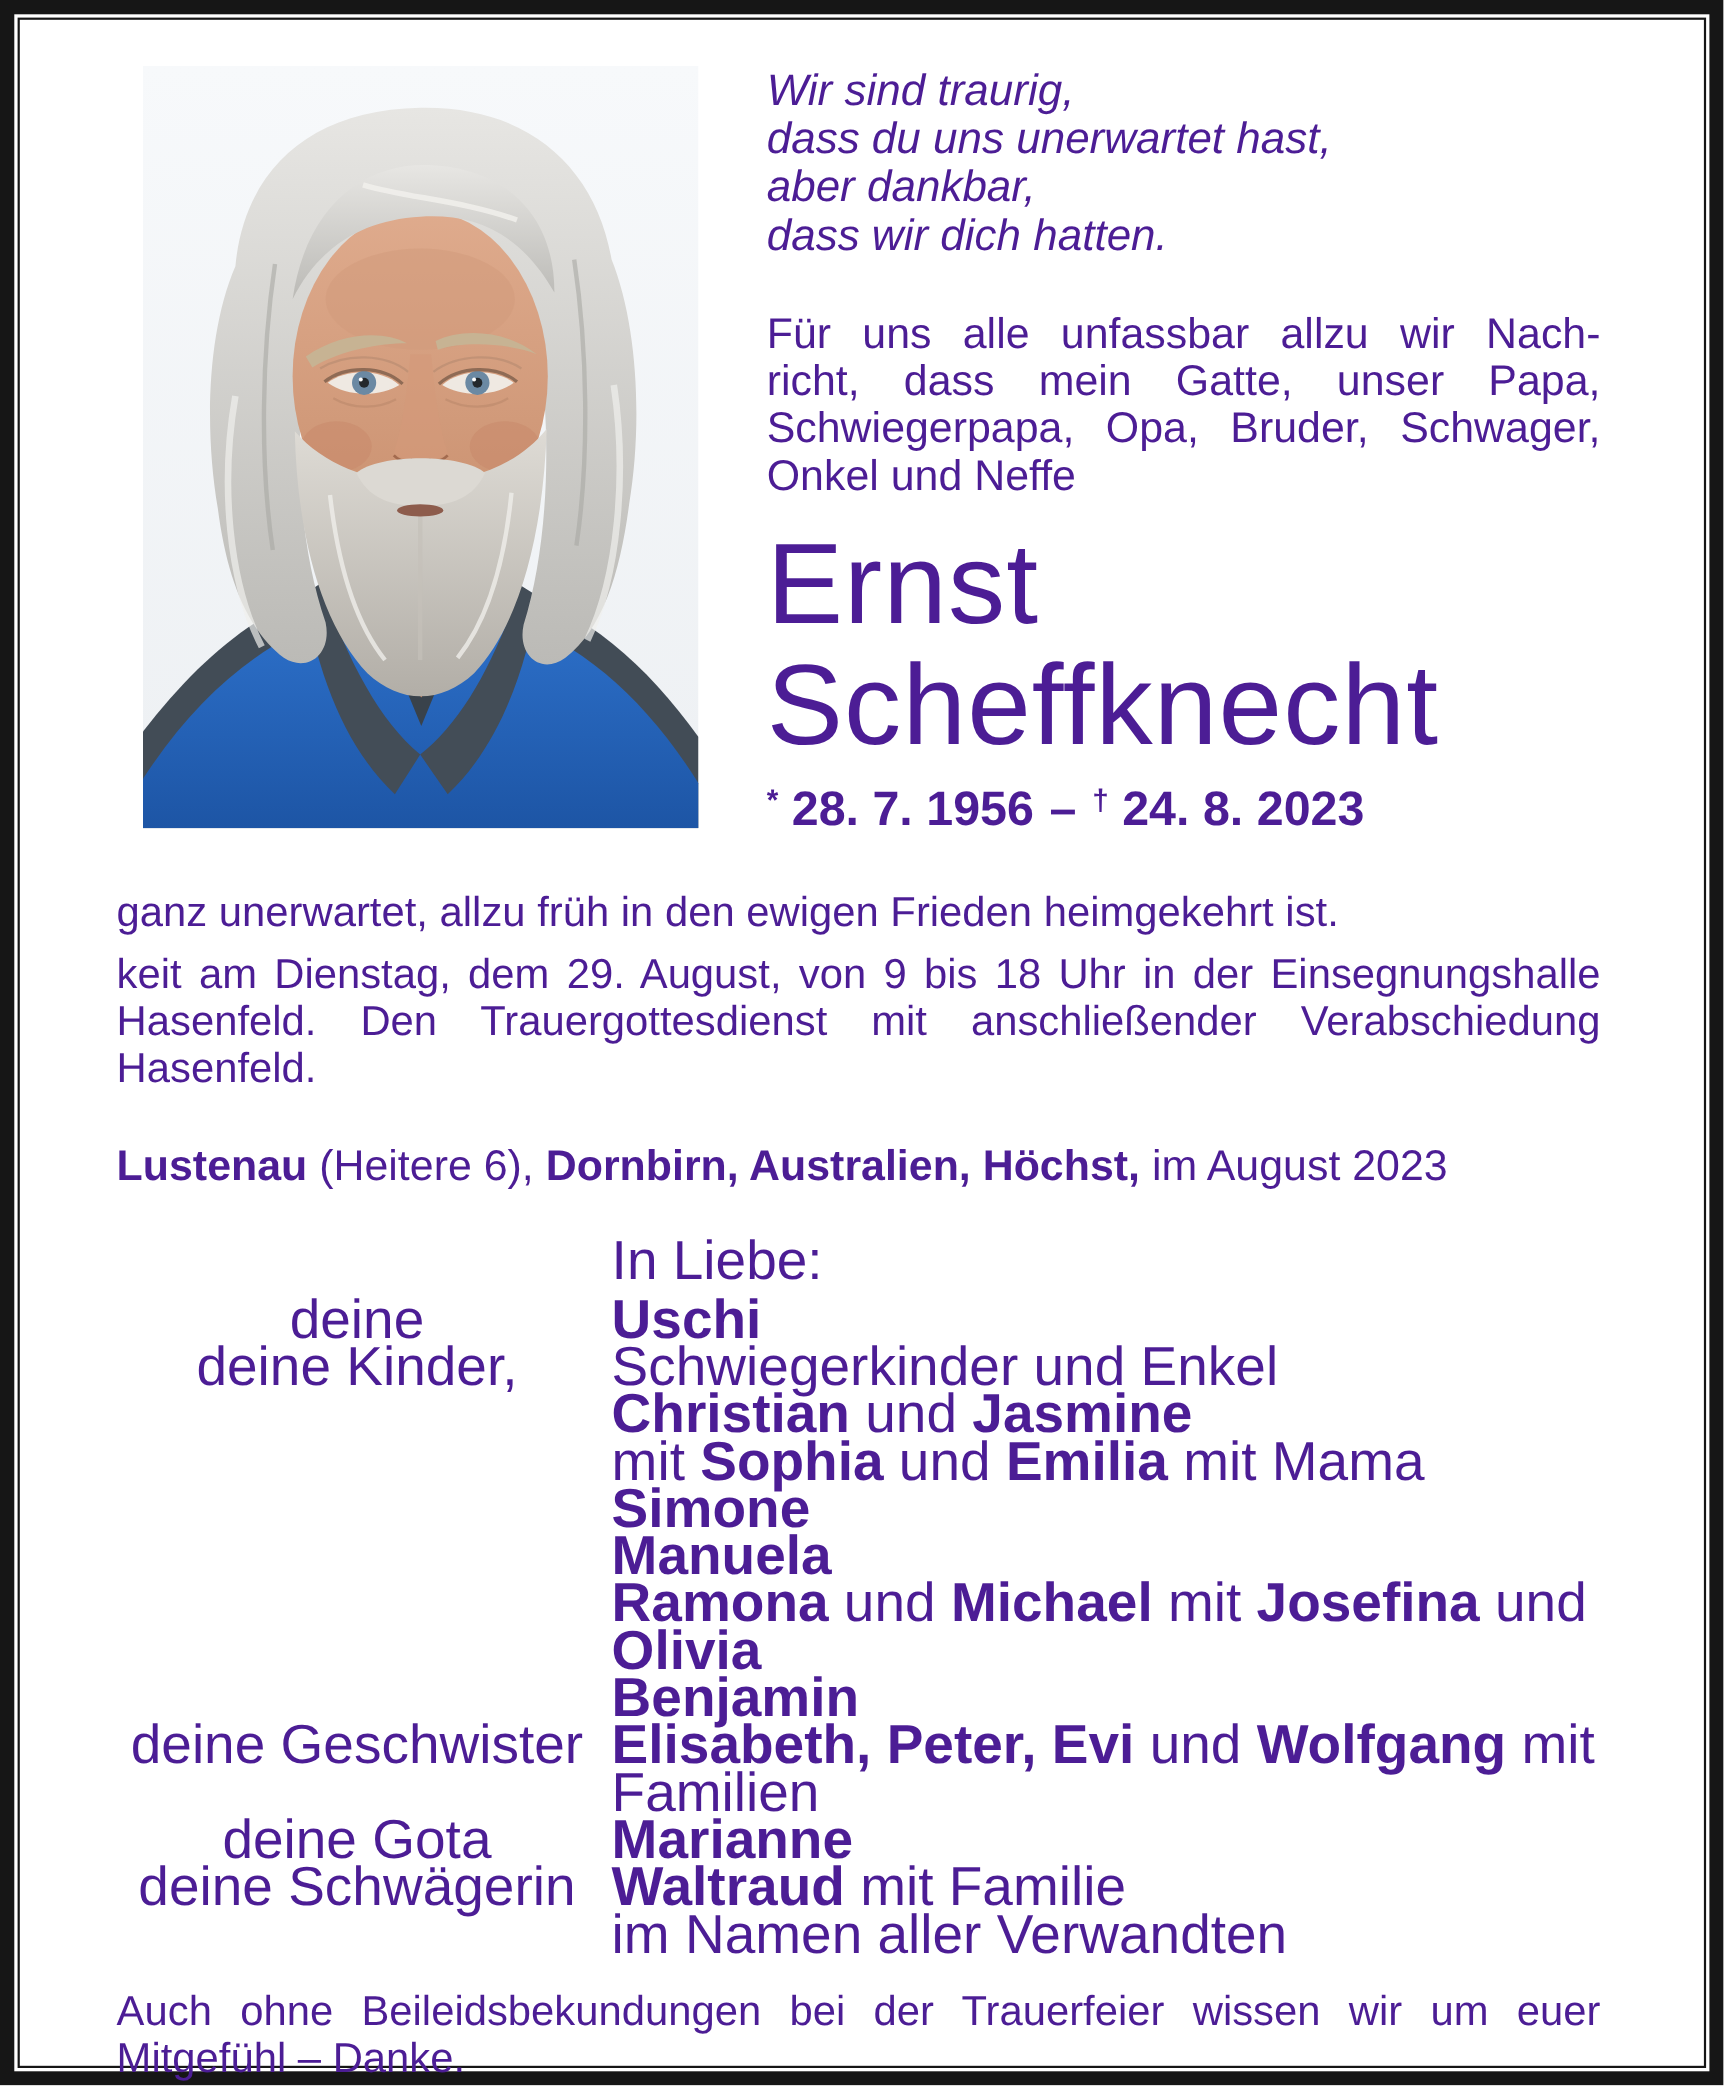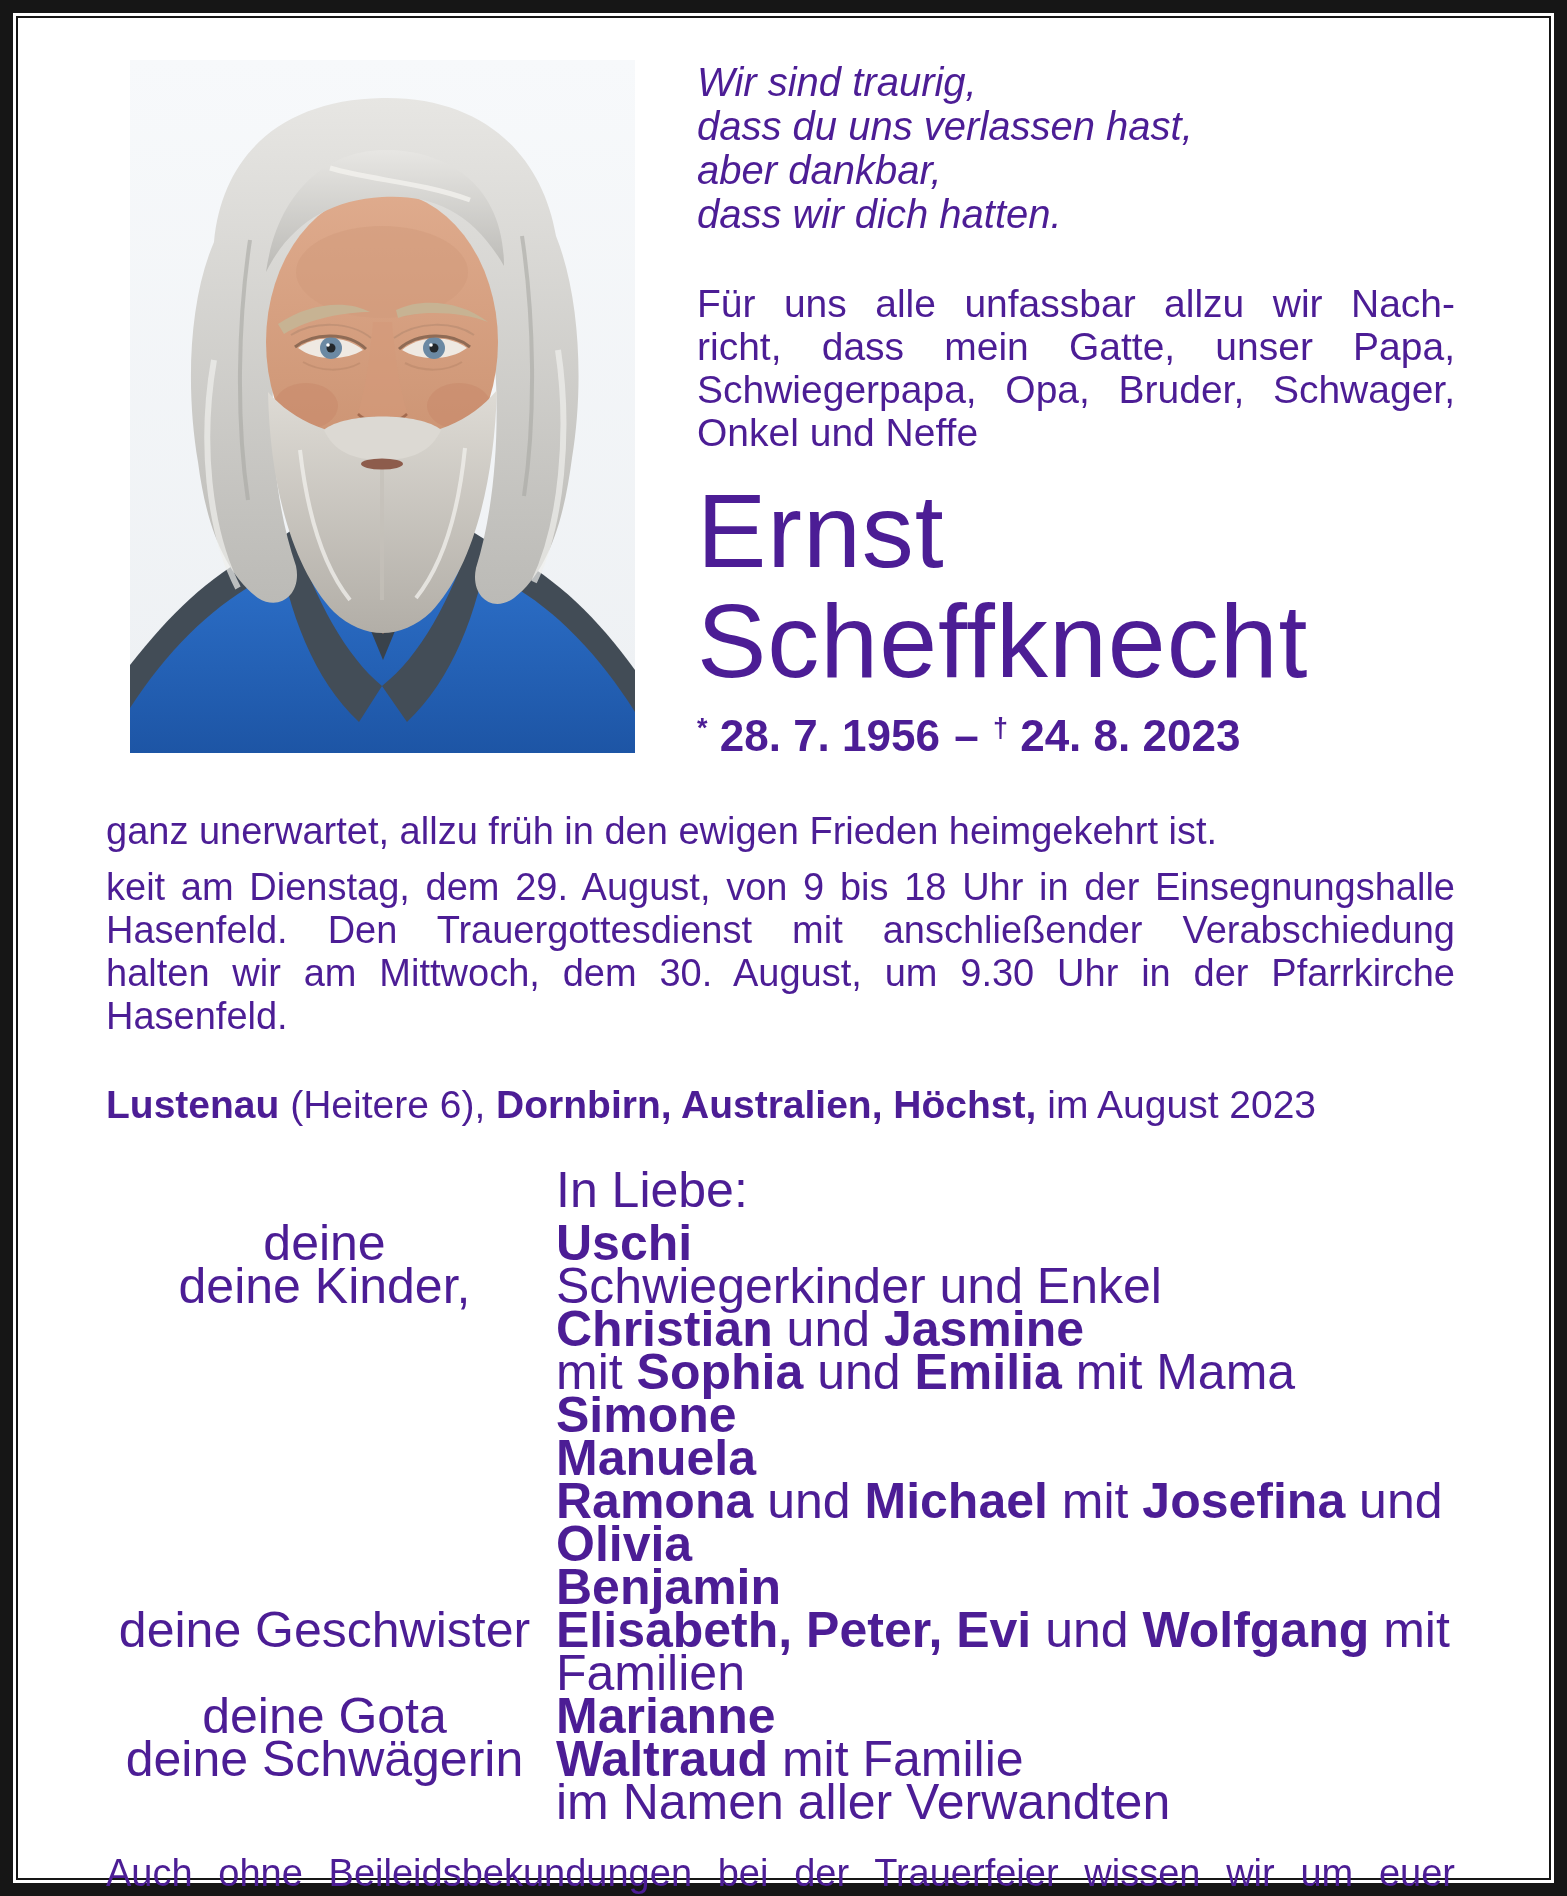--- a/index.html
+++ b/index.html
@@ -150,21 +150,21 @@
           <ellipse cx="252" cy="404" rx="21" ry="5.5" fill="#8d5c4c"></ellipse>
 
           <path d="M136,212 C148,128 200,90 255,90 C316,90 374,124 374,206 C342,150 300,134 252,137 C200,140 160,164 136,212 Z" fill="url(#hairG)"></path>
           <path d="M200,108 C240,120 290,122 340,140" stroke="#f2f1ee" stroke-width="5" fill="none" opacity="0.8"></path>
         </svg>
       </div>
 
       <div class="rightcol">
         <div class="quote">
           <div>Wir sind traurig,</div>
-          <div>dass du uns verlassen hast,</div>
+          <div>dass du uns unerwartet hast,</div>
           <div>aber dankbar,</div>
           <div>dass wir dich hatten.</div>
         </div>
 
         <div class="intro">
           <div class="jline">Für uns alle unfassbar allzu wir Nach-</div>
           <div class="jline">richt, dass mein Gatte, unser Papa,</div>
           <div class="jline">Schwiegerpapa, Opa, Bruder, Schwager,</div>
           <div>Onkel und Neffe</div>
         </div>
@@ -182,21 +182,20 @@
           <span>24. 8. 2023</span>
         </div>
       </div>
     </div>
 
     <div class="bodyline">ganz unerwartet, allzu früh in den ewigen Frieden heimgekehrt ist.</div>
 
     <div class="para">
       <div class="jline">keit am Dienstag, dem 29. August, von 9 bis 18 Uhr in der Einsegnungshalle</div>
       <div class="jline">Hasenfeld. Den Trauergottesdienst mit anschließender Verabschiedung</div>
-      <div class="jline">halten wir am Mittwoch, dem 30. August, um 9.30 Uhr in der Pfarrkirche</div>
       <div>Hasenfeld.</div>
     </div>
 
     <div class="places"><span class="b">Lustenau</span><span> (Heitere 6), </span><span class="b">Dornbirn, Australien, Höchst,</span><span> im August 2023</span></div>
 
     <div class="family" id="family-grid">
       <div class="flabel inliebe"></div>
       <div class="fcontent inliebe">In Liebe:</div>
     <div class="flabel">deine</div>
         <div class="fcontent"><span class="b">Uschi</span></div>

